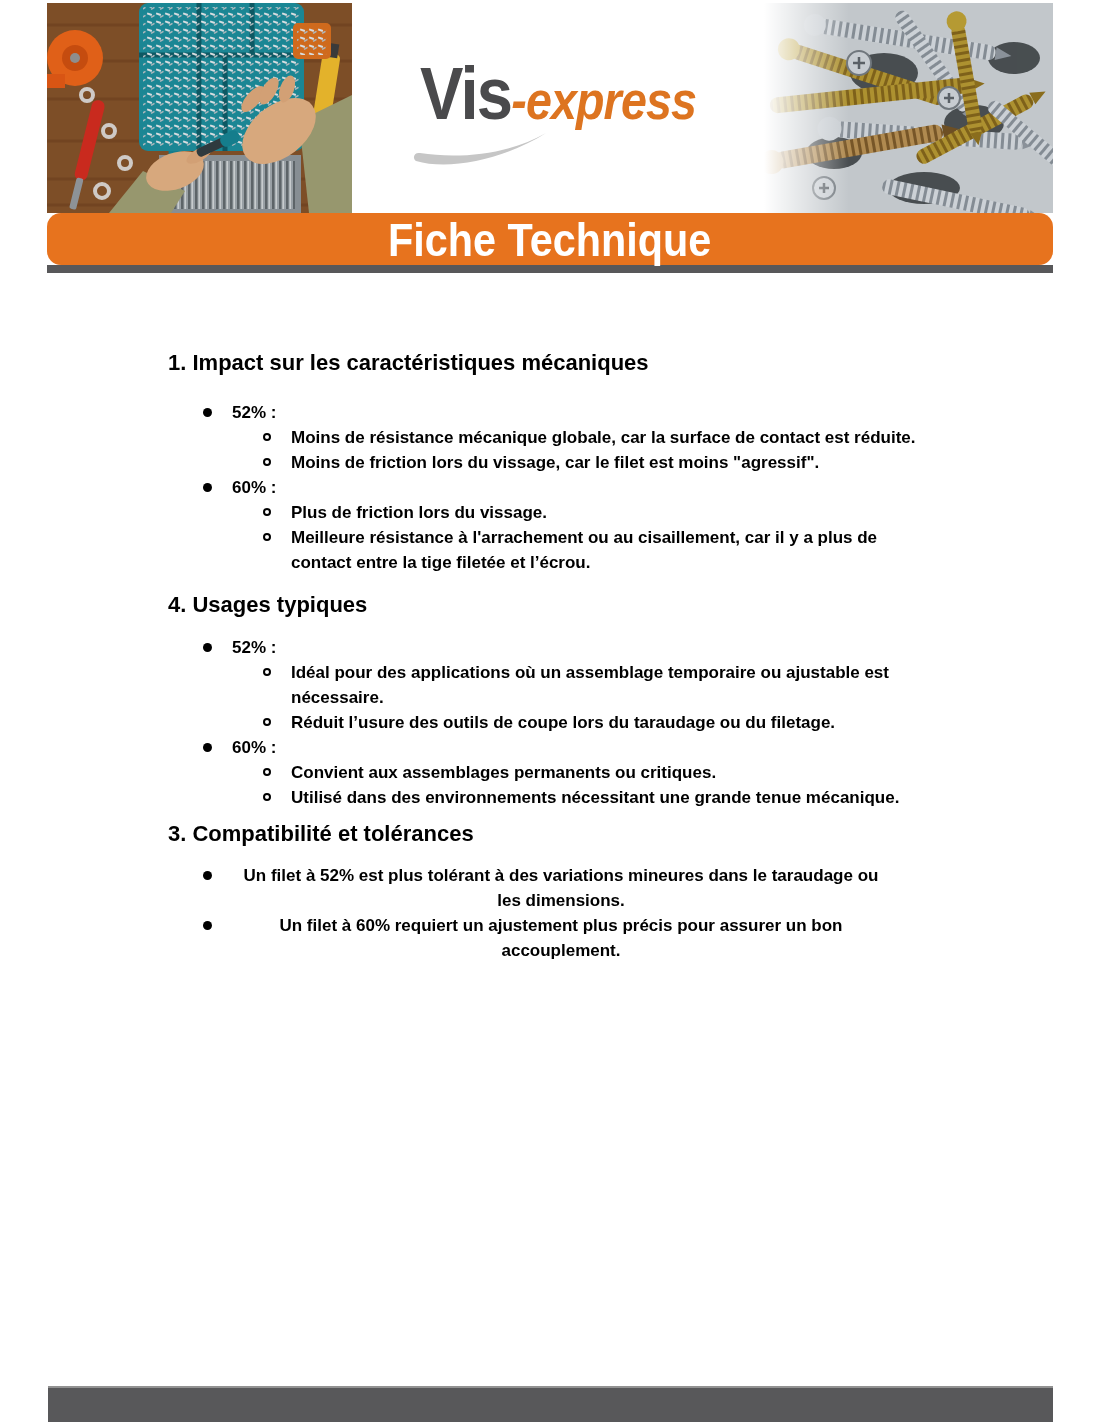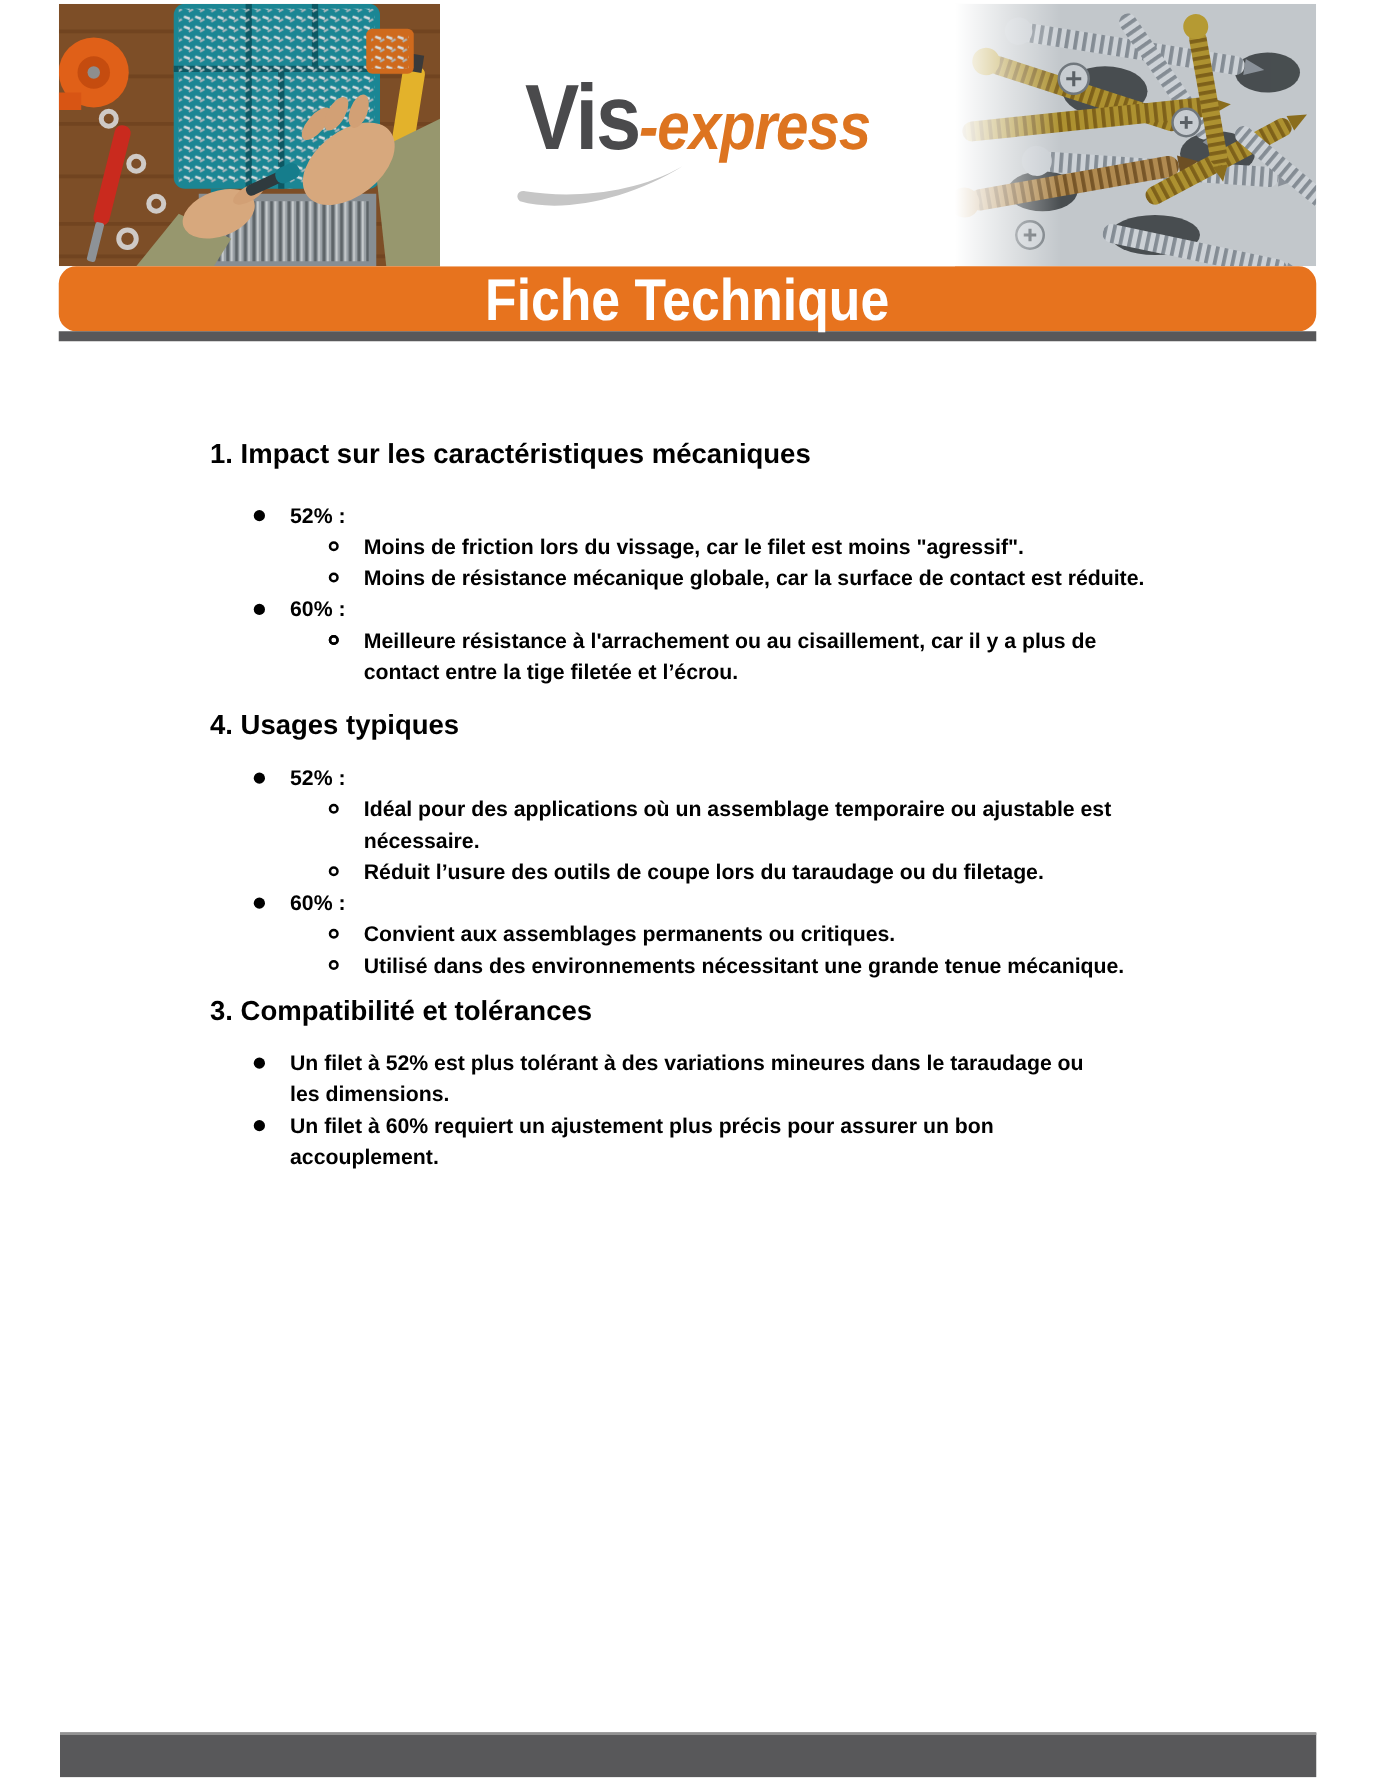--- a/index.html
+++ b/index.html
@@ -26,21 +26,21 @@
 
   
   .content { position:absolute; left:168px; top:340px; width:780px; color:#000000; }
   .intro { margin:0; font-size:17px; font-weight:bold; line-height:25px; }
   .section-heading { margin:0; font-size:22px; font-weight:bold; line-height:28px; color:#000; }
   .mt-h1 { margin-top:9px; }
   .mt-list1 { margin-top:23px; }
   .mt-h2 { margin-top:16px; }
   .mt-list2 { margin-top:16px; }
   .mt-h3 { margin-top:10px; }
-  .mt-list3 { margin-top:15px; }
+  .mt-list3 { margin-top:15px;text-align:center; }
 
   .li1, .li2 { position:relative; font-size:17px; font-weight:bold; line-height:25px; }
   .li1 { padding-left:64px; }
   .li1 .txt { display:block; max-width:658px; }
   .li1 .dot { position:absolute; left:35px; top:8px; width:9px; height:9px; background:#000; border-radius:50%; }
   .li2 { padding-left:123px; }
   .li2 .txt { display:block; max-width:648px; }
   .li2 .ring { position:absolute; left:95px; top:8px; width:8px; height:8px; border:2px solid #000; border-radius:50%; box-sizing:border-box; }
 
   
@@ -243,32 +243,33 @@
   <div class="content">
 
     <h2 class="section-heading mt-h1">1. Impact sur les caractéristiques mécaniques</h2>
     <div class="list mt-list1">
       <div class="li1">
         <span class="dot"></span>
         <span class="txt">52% :</span>
       </div>
       <div class="li2">
         <span class="ring"></span>
+        <span class="txt">Moins de résistance mécanique globale, car la surface de contact est réduite.</span>
+      </div>
+      <div class="li2">
+        <span class="ring"></span>
         <span class="txt">Moins de friction lors du vissage, car le filet est moins "agressif".</span>
       </div>
-      <div class="li2">
-        <span class="ring"></span>
-        <span class="txt">Moins de résistance mécanique globale, car la surface de contact est réduite.</span>
-      </div>
       <div class="li1">
         <span class="dot"></span>
         <span class="txt">60% :</span>
       </div>
       <div class="li2">
         <span class="ring"></span>
+        <span class="txt">Plus de friction lors du vissage.</span>
       </div>
       <div class="li2">
         <span class="ring"></span>
         <span class="txt">Meilleure résistance à l'arrachement ou au cisaillement, car il y a plus de contact entre la tige filetée et l’écrou.</span>
       </div>
     </div>
 
     <h2 class="section-heading mt-h2">4. Usages typiques</h2>
     <div class="list mt-list2">
       <div class="li1">

